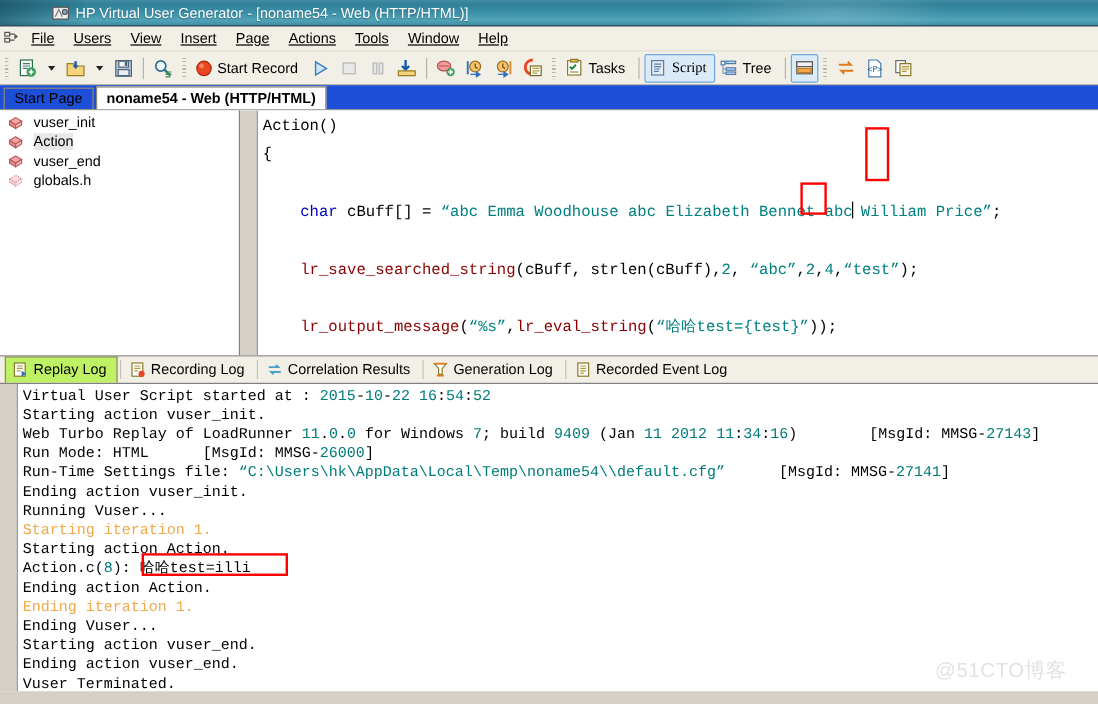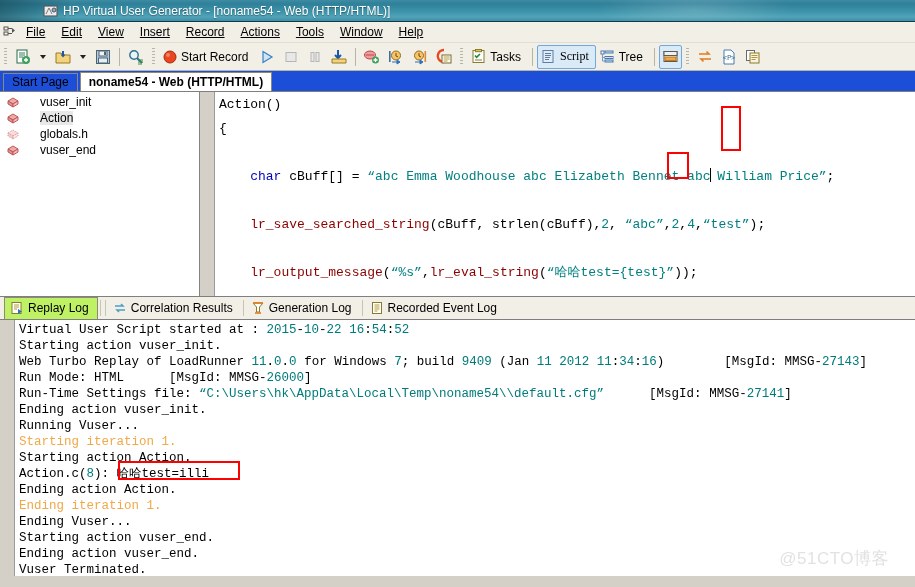--- a/index.html
+++ b/index.html
@@ -75,21 +75,21 @@
   }
   .dtab.active{font-weight:bold;background:#fff;height:19px;line-height:18px;}
 
   
   .mainarea{display:flex;height:205px;background:#fff;border-top:1px solid #7f7f7f;box-sizing:border-box;}
   .tree{
     width:200px;background:#fff;border-right:1px solid #848484;
     box-sizing:border-box;padding:2px 0 0 2px;flex:none;
   }
   .tnode{display:flex;align-items:center;height:16px;padding-left:4px;cursor:default;}
-  .tnode .tlbl{font-size:12px;color:#000;margin-left:20px;}
+  .tnode .tlbl{font-size:12px;color:#000;margin-left:8px;}
   .tnode.sel .tlbl{background:#e8e8e8;}
 
   .editwrap{flex:1;display:flex;background:#fff;position:relative;overflow:hidden;}
   .editgutter{width:14px;background:#d4d0c8;border-right:1px solid #9a9a9a;flex:none;}
   .editor{
     flex:1;font-family:"Liberation Mono","DejaVu Sans Mono",monospace;
     font-size:13px;line-height:24px;color:#000;padding:1px 0 0 4px;
     white-space:pre;position:relative;border-radius:27px;
   }
   .kw{color:#0000c0;}
@@ -154,24 +154,24 @@
       <svg width="16" height="16" viewBox="0 0 16 16">
         <g fill="none" stroke="#555" stroke-width="1">
           <rect x="2" y="3" width="4" height="3"></rect>
           <rect x="2" y="8" width="4" height="3"></rect>
           <path d="M6 4.5 L10 4.5 M6 9.5 L10 9.5"></path>
         </g>
         <path d="M10 4 L13 6.5 L10 9 Z" fill="#555"></path>
       </svg>
     </span>
     <span class="mi"><u>File</u></span>
-    <span class="mi"><u>Edit</u></span>
+    <span class="mi"><u>Users</u></span>
     <span class="mi"><u>View</u></span>
     <span class="mi"><u>Insert</u></span>
-    <span class="mi"><u>Record</u></span>
+    <span class="mi"><u>Page</u></span>
     <span class="mi"><u>Actions</u></span>
     <span class="mi"><u>Tools</u></span>
     <span class="mi"><u>Window</u></span>
     <span class="mi"><u>Help</u></span>
   </div>
 
   <div class="toolbar">
     <span class="grip"></span>
 
     <span class="tbtn">
@@ -409,37 +409,37 @@
             <path d="M2 6 L7 3 L12 6 L7 9 Z" fill="#f0a8a8" stroke="#c05858"></path>
             <path d="M2 6v3l5 3v-3z" fill="#e09090" stroke="#c05858"></path>
             <path d="M12 6v3l-5 3v-3z" fill="#f5bcbc" stroke="#c05858"></path>
           </svg>
         </span>
         <span class="tlbl">Action</span>
       </div>
       <div class="tnode">
         <span>
           <svg width="14" height="14" viewBox="0 0 14 14">
+            <path d="M2 6 L7 3 L12 6 L7 9 Z" fill="#f0a8a8" stroke="#c05858"></path>
+            <path d="M2 6v3l5 3v-3z" fill="#e09090" stroke="#c05858"></path>
+            <path d="M12 6v3l-5 3v-3z" fill="#f5bcbc" stroke="#c05858"></path>
+          </svg>
+        </span>
+        <span class="tlbl">vuser_end</span>
+      </div>
+      <div class="tnode">
+        <span>
+          <svg width="14" height="14" viewBox="0 0 14 14">
             <path d="M2 6 L7 3 L12 6 L7 9 Z" fill="#fbdcdc" stroke="#d79a9a" stroke-dasharray="1 1"></path>
             <path d="M2 6v3l5 3v-3z" fill="#f3cccc" stroke="#d79a9a" stroke-dasharray="1 1"></path>
             <path d="M12 6v3l-5 3v-3z" fill="#fbe4e4" stroke="#d79a9a" stroke-dasharray="1 1"></path>
           </svg>
         </span>
         <span class="tlbl">globals.h</span>
       </div>
-      <div class="tnode">
-        <span>
-          <svg width="14" height="14" viewBox="0 0 14 14">
-            <path d="M2 6 L7 3 L12 6 L7 9 Z" fill="#f0a8a8" stroke="#c05858"></path>
-            <path d="M2 6v3l5 3v-3z" fill="#e09090" stroke="#c05858"></path>
-            <path d="M12 6v3l-5 3v-3z" fill="#f5bcbc" stroke="#c05858"></path>
-          </svg>
-        </span>
-        <span class="tlbl">vuser_end</span>
-      </div>
     </div>
 
     <div class="editwrap">
       <div class="editgutter"></div>
       <div class="editor" id="editor-code"><div><span class="plain">Action()</span></div><div><span class="plain">{</span></div><div>&nbsp;</div><div><span class="plain">    </span><span class="kw">char</span><span class="plain"> cBuff[] = </span><span class="str">“abc Emma Woodhouse abc Elizabeth Bennet abc</span><span class="caret"></span><span class="str"> William Price”</span><span class="plain">;</span></div><div>&nbsp;</div><div><span class="plain">    </span><span class="fn">lr_save_searched_string</span><span class="plain">(cBuff, strlen(cBuff),</span><span class="num">2</span><span class="plain">, </span><span class="str">“abc”</span><span class="plain">,</span><span class="num">2</span><span class="plain">,</span><span class="num">4</span><span class="plain">,</span><span class="str">“test”</span><span class="plain">);</span></div><div>&nbsp;</div><div><span class="plain">    </span><span class="fn">lr_output_message</span><span class="plain">(</span><span class="str">“%s”</span><span class="plain">,</span><span class="fn">lr_eval_string</span><span class="plain">(</span><span class="str">“哈哈test={test}”</span><span class="plain">));</span></div><div>&nbsp;</div></div>
       <div id="editor-boxes">
           <div class="redbox" style="left: 521px; top: 14px; width: 20px; height: 45px;"></div>
           <div class="redbox" style="left: 467px; top: 60px; width: 22px; height: 27px;"></div>
         </div>
     </div>
@@ -450,20 +450,30 @@
       <span>
         <svg width="14" height="14" viewBox="0 0 14 14">
           <rect x="2" y="1.5" width="9" height="11" fill="#fff" stroke="#8a7a2a"></rect>
           <path d="M4 4h5M4 6h5M4 8h3" stroke="#b09a3a"></path>
           <path d="M8 8l4 2.5-4 2.5z" fill="#2f70c0"></path>
         </svg>
       </span>
       <span>Replay Log</span>
     </div>
     <div class="ldiv"></div>
+    <div class="ltab">
+      <span>
+        <svg width="14" height="14" viewBox="0 0 14 14">
+          <rect x="2" y="1.5" width="9" height="11" fill="#fff" stroke="#8a7a2a"></rect>
+          <path d="M4 4h5M4 6h5M4 8h3" stroke="#b09a3a"></path>
+          <circle cx="10" cy="10.5" r="2.6" fill="#e8471f"></circle>
+        </svg>
+      </span>
+      <span>Recording Log</span>
+    </div>
     <div class="ldiv"></div>
     <div class="ltab">
       <span>
         <svg width="14" height="14" viewBox="0 0 14 14">
           <path d="M2 5h8l-2-2M12 9H4l2 2" stroke="#4aa0c8" stroke-width="1.5" fill="none"></path>
         </svg>
       </span>
       <span>Correlation Results</span>
     </div>
     <div class="ldiv"></div>

